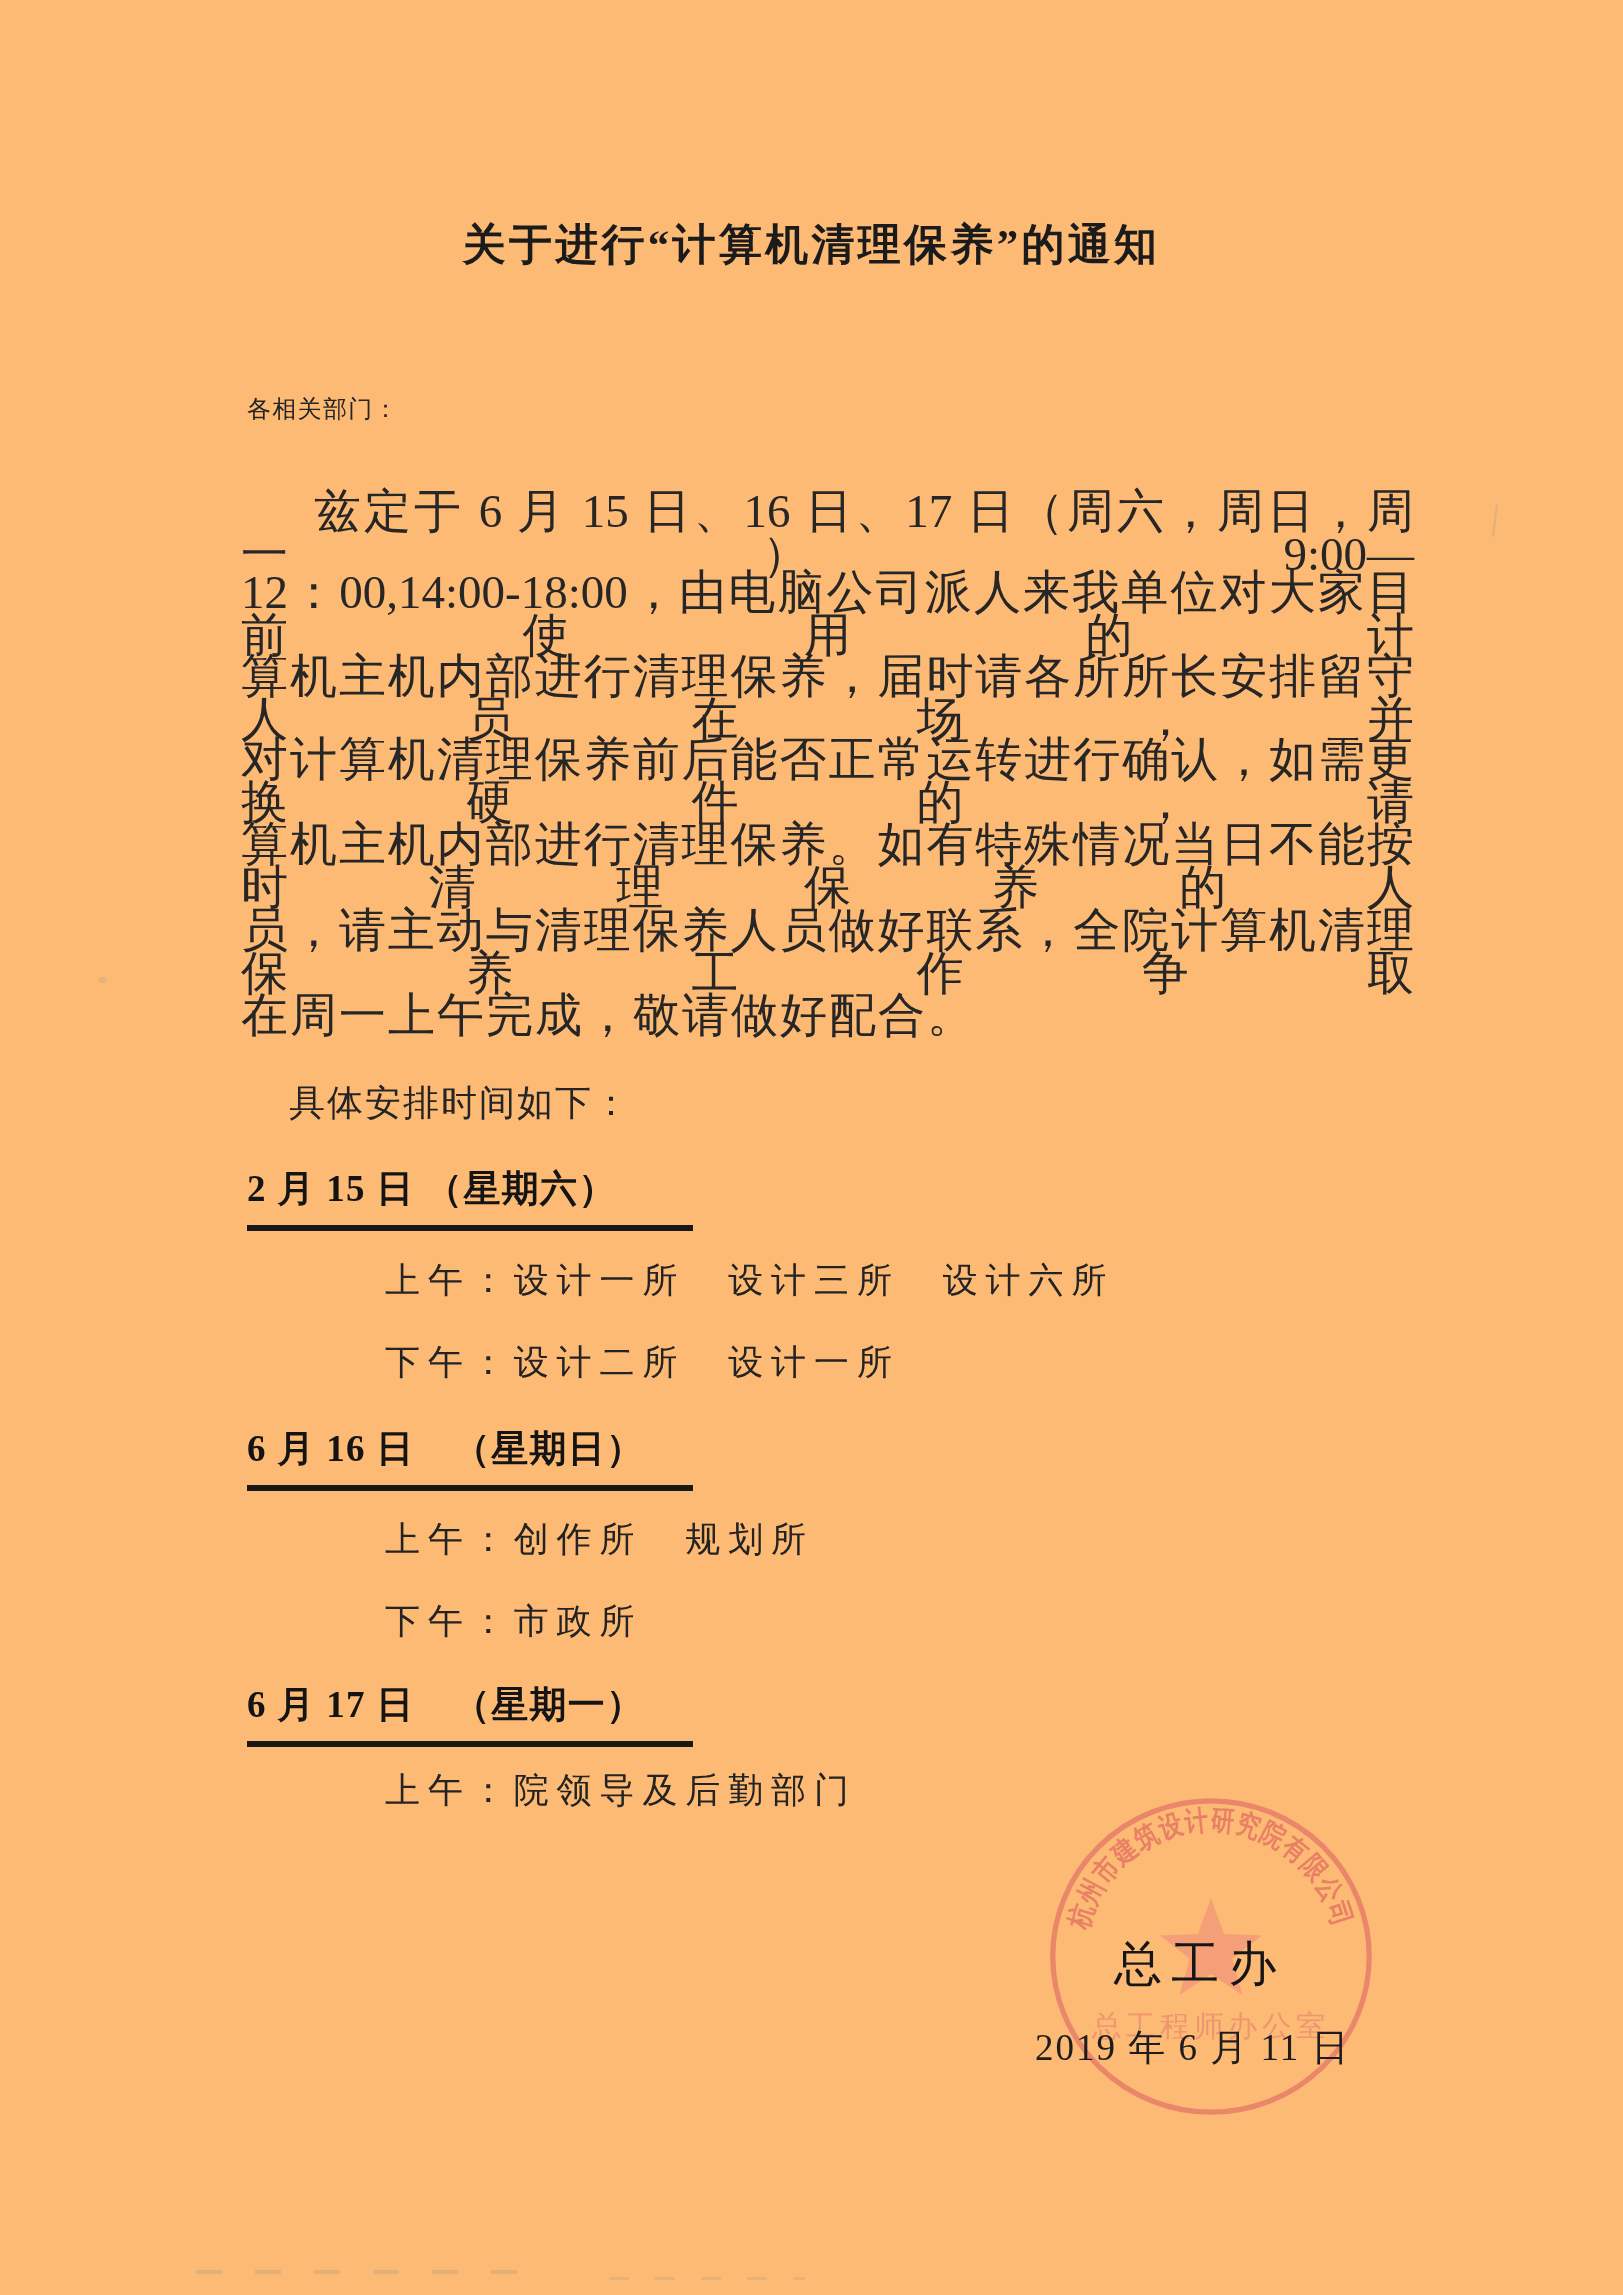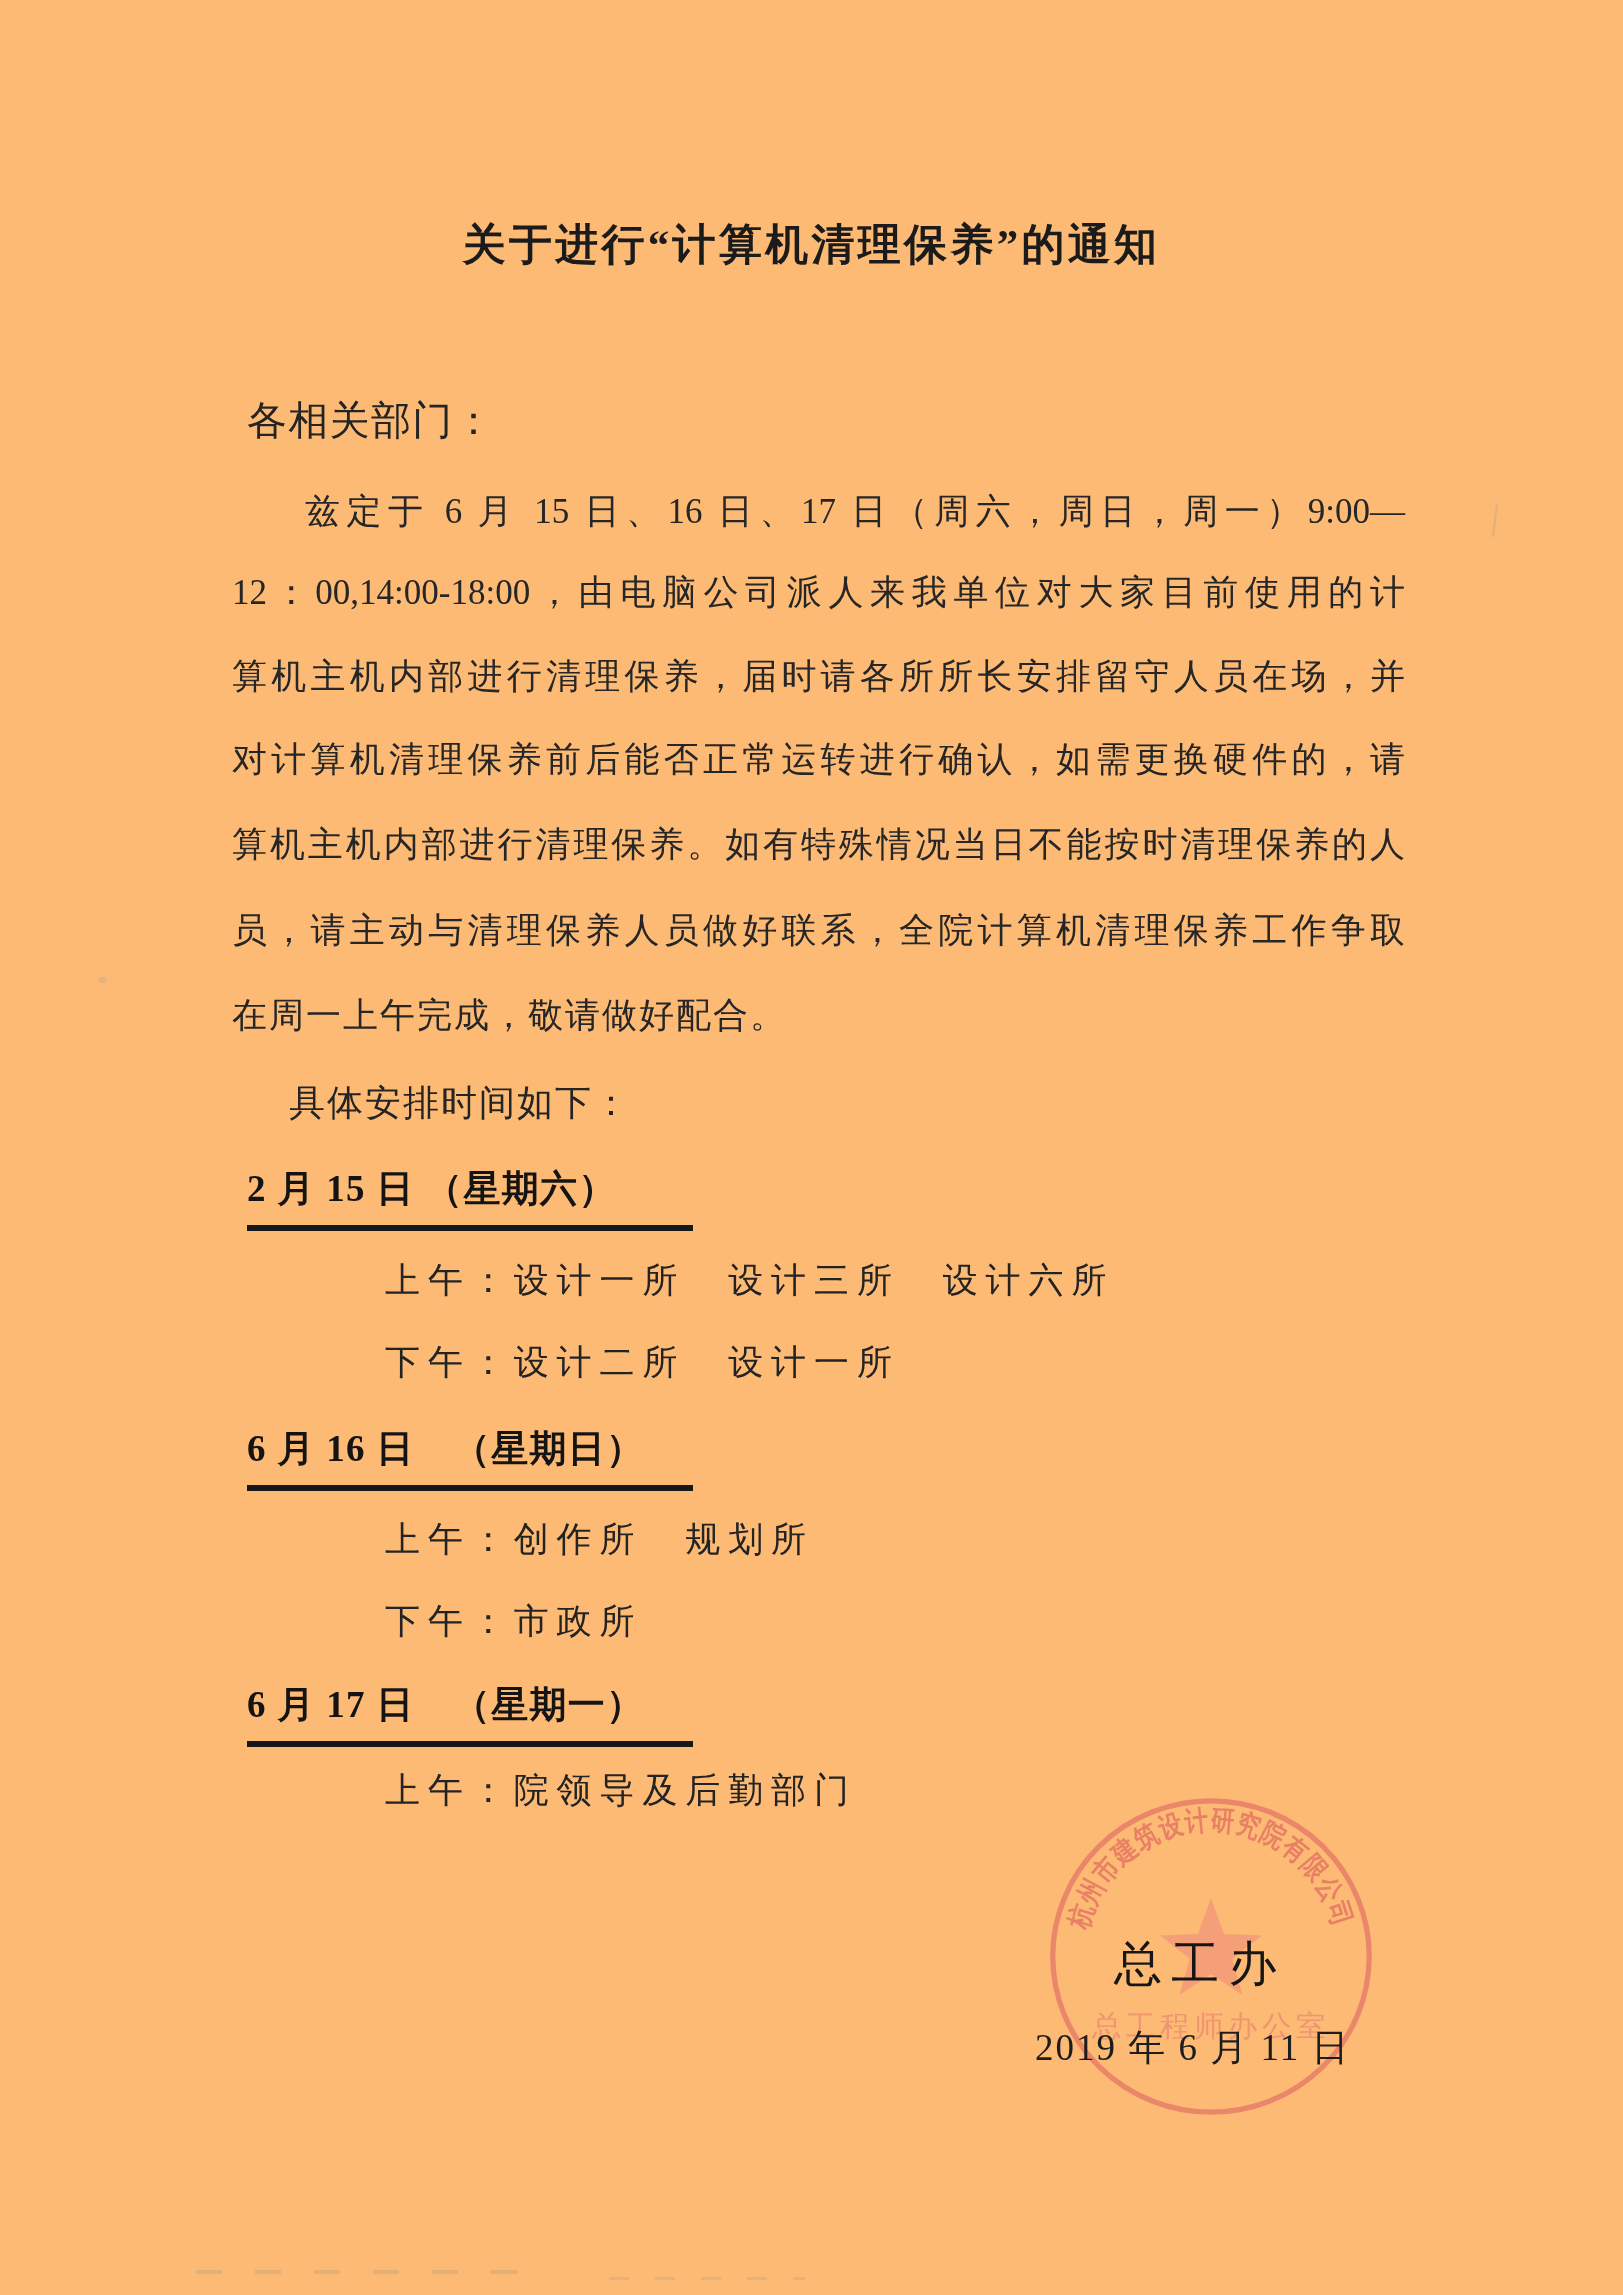--- a/index.html
+++ b/index.html
@@ -18,26 +18,26 @@
   .title {
     top: 216px; left: 0; width: 100%;
     text-align: center;
     font-size: 43px; font-weight: bold;
     letter-spacing: 3.3px; color: #1b1b1b;
     white-space: nowrap;
   }
 
   .salutation {
     top: 393px; left: 247px;
-    font-size: 40px; letter-spacing: 1.3px;
+    font-size: 24px; letter-spacing: 1.3px;
   }
 
   .bline {
-    left: 232px; width: 1173px;
-    font-size: 35px; line-height: 43px;
+    left: 241px; width: 1173px;
+    font-size: 47px; line-height: 43px;
     color: #262626;
   }
   .just { text-align: justify; text-align-last: justify; }
   .indent { text-indent: 73px; }
   .short { letter-spacing: 2px; }
 
   .intro {
     top: 1079px; left: 247px;
     font-size: 36px; letter-spacing: 2px; margin-left: 42px;
   }

